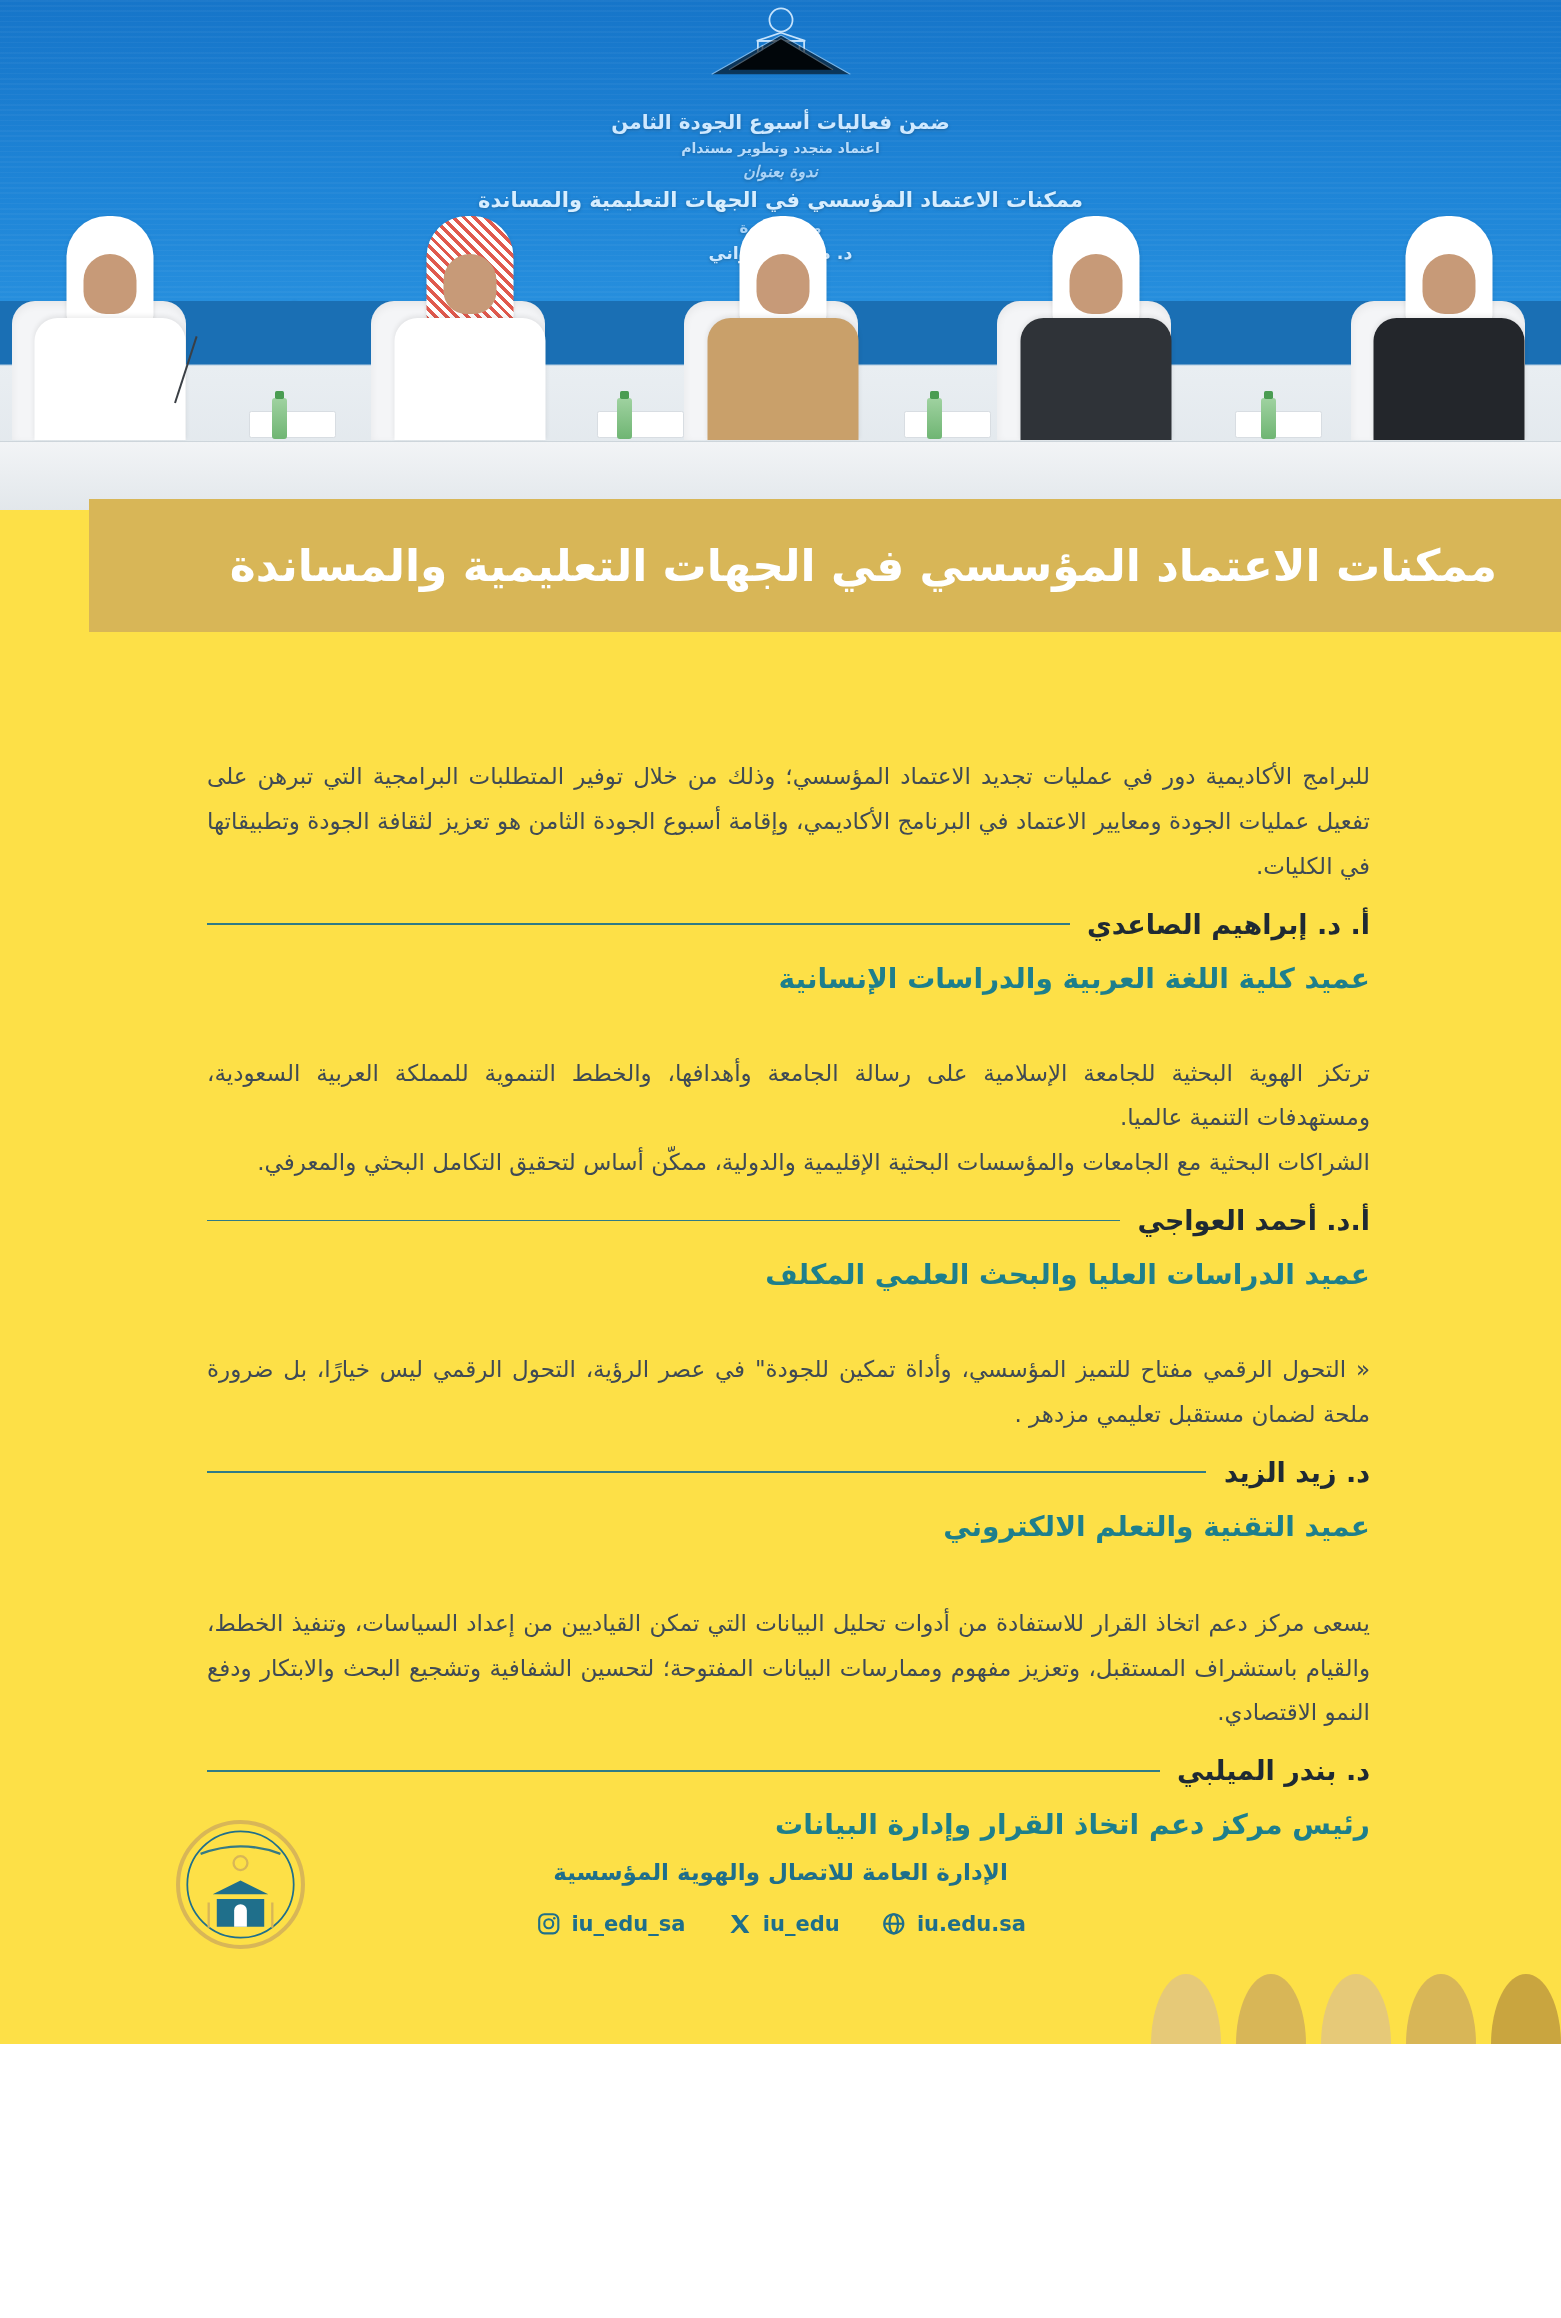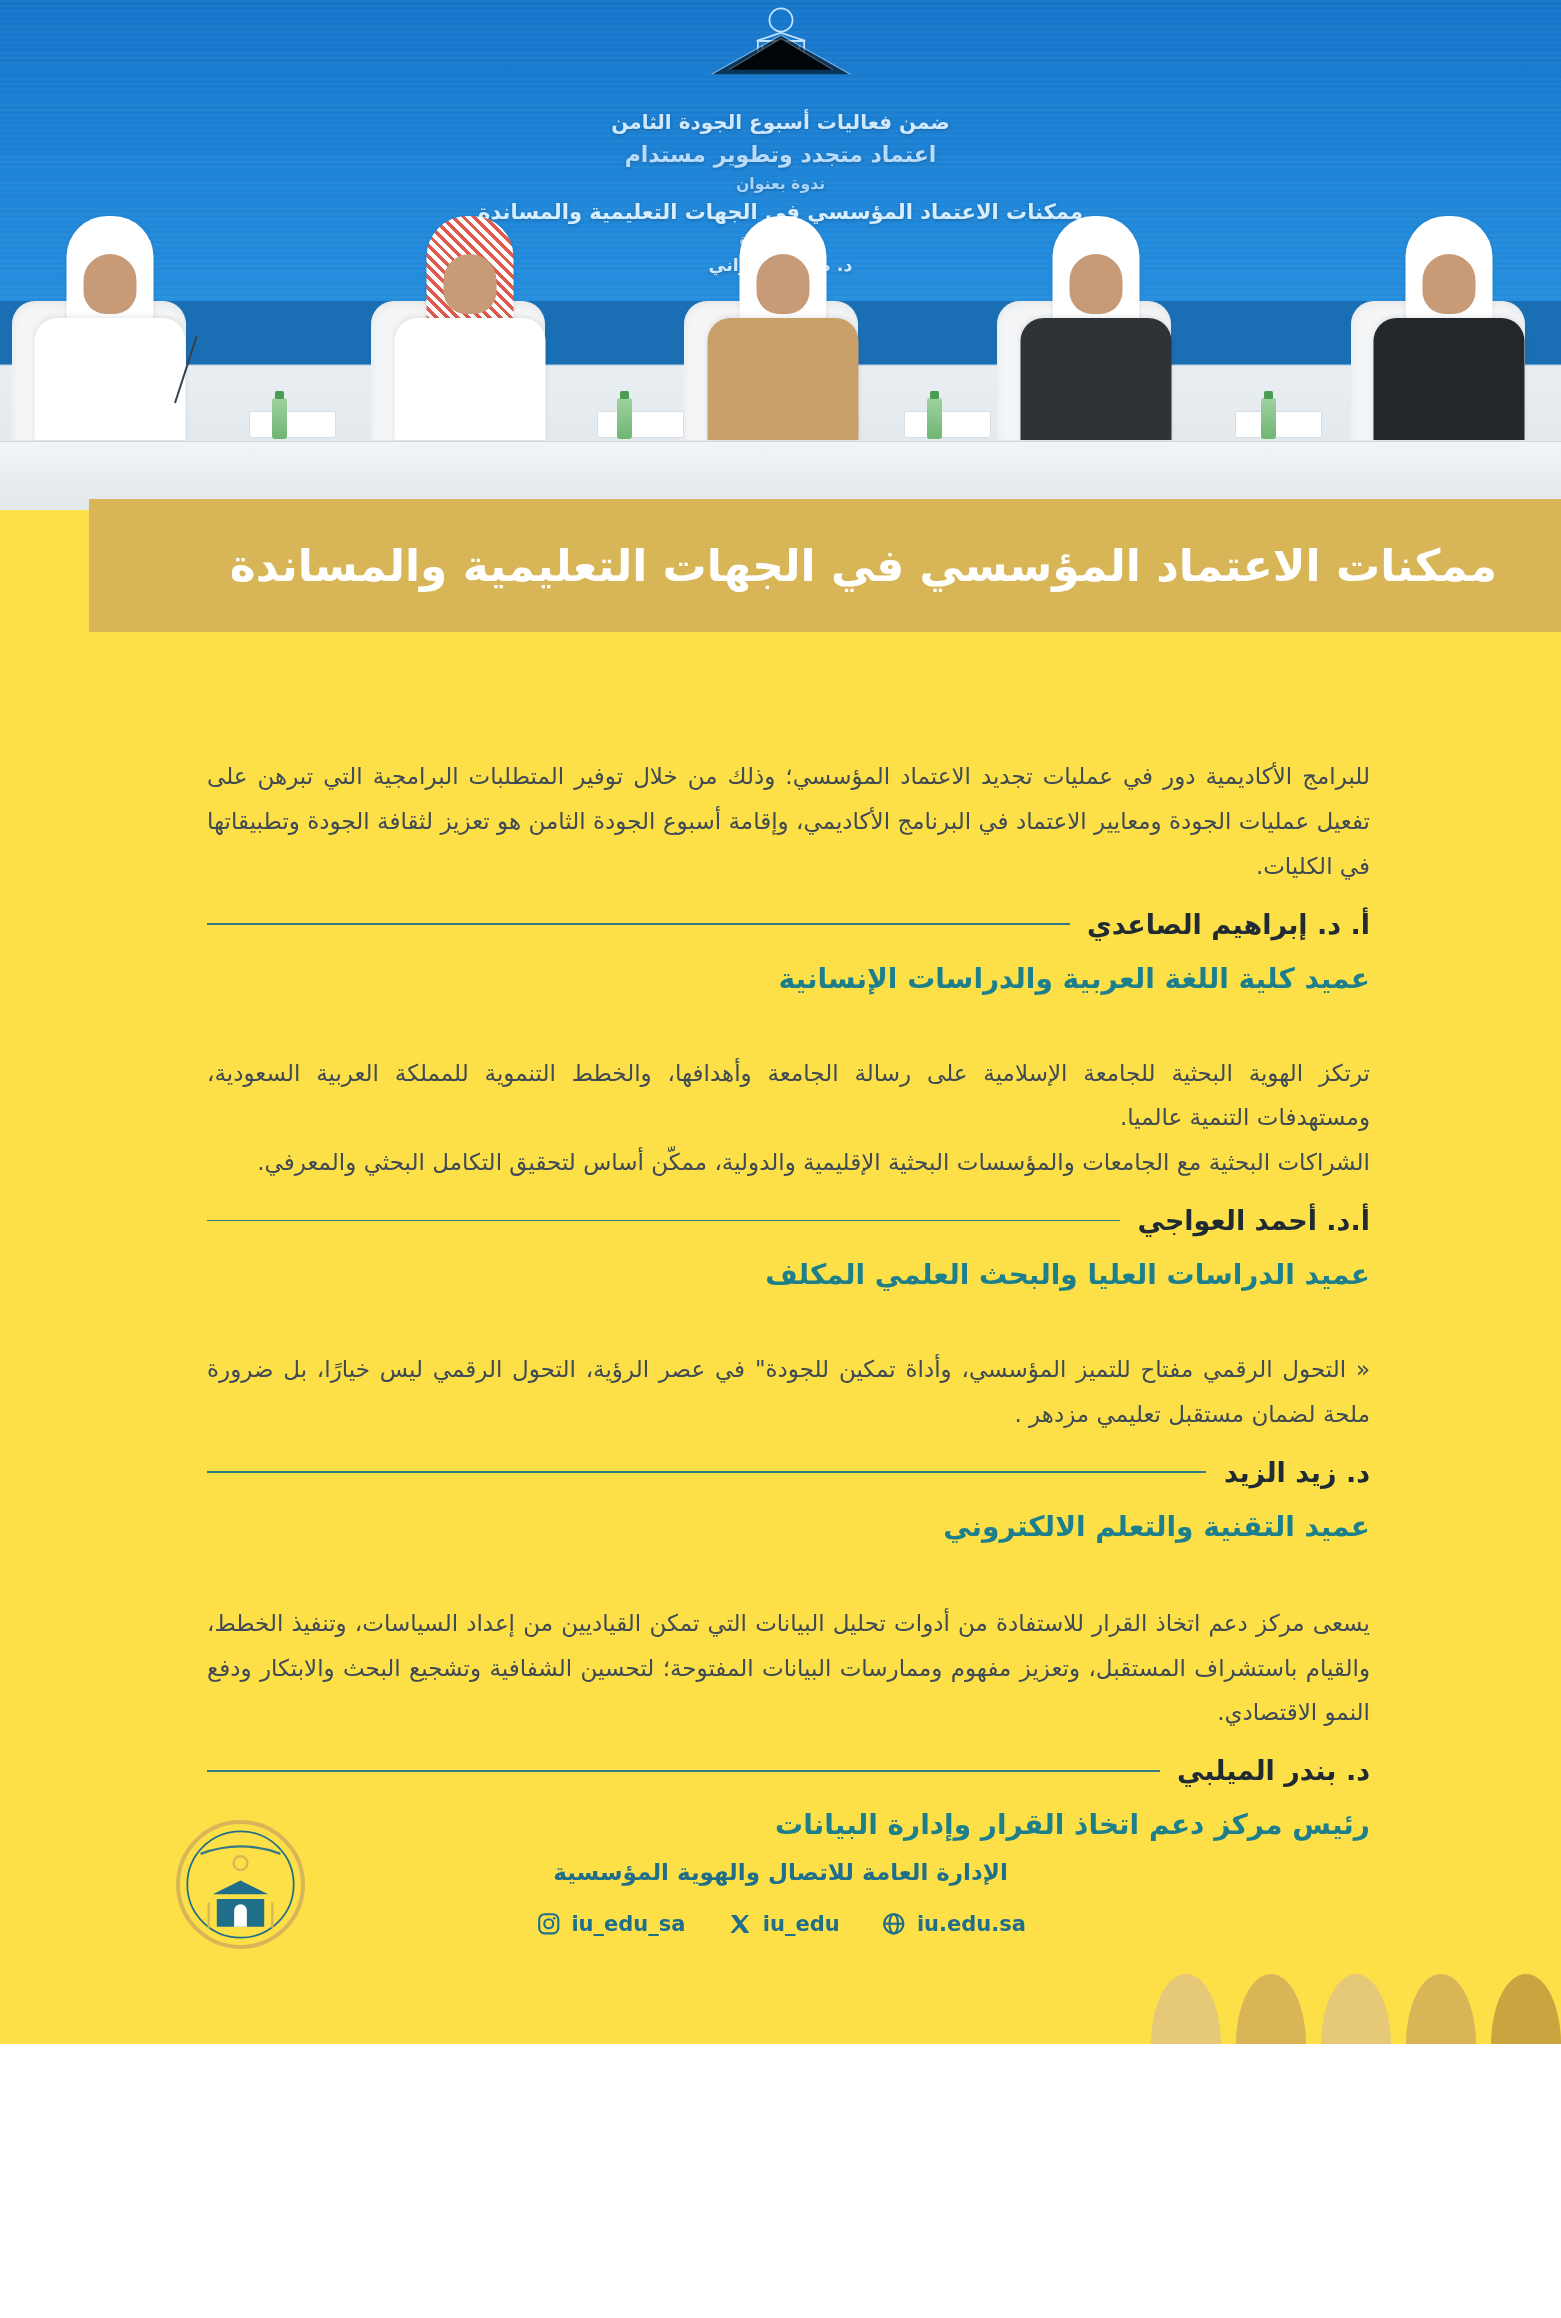--- a/index.html
+++ b/index.html
@@ -51,22 +51,22 @@
   .stage-text {
     position: absolute;
     top: 107px; left: 0; width: 1561px;
     text-align: center;
     color: #bfe2ff;
     font-weight: 700;
     line-height: 1.55;
     text-shadow: 0 1.2px 3.5px rgba(0,0,0,.25);
   }
   .stage-text .l1 { font-size: 20px; color:#cfe9ff; }
-  .stage-text .l2 { font-size: 22px; color:#b9dcfb; }
-  .stage-text .l3 { font-size: 15.7px; color:#a9d3f7; }
+  .stage-text .l2 { font-size: 14px; color:#b9dcfb; }
+  .stage-text .l3 { font-size: 15.7px; color:#a9d3f7;font-style:italic; }
   .stage-text .l4 { font-size: 21px; color:#d7eeff; }
   .stage-text .l5 { font-size: 15px; color:#a9d3f7; }
   .stage-text .l6 { font-size: 17.4px; color:#cfe9ff; }
   .stage-text .l7 { font-size: 14.5px; color:#a9d3f7; }
 
   
   .plate {
     position: absolute;
     color: #e8f4ff;
     font-size: 15.7px;

